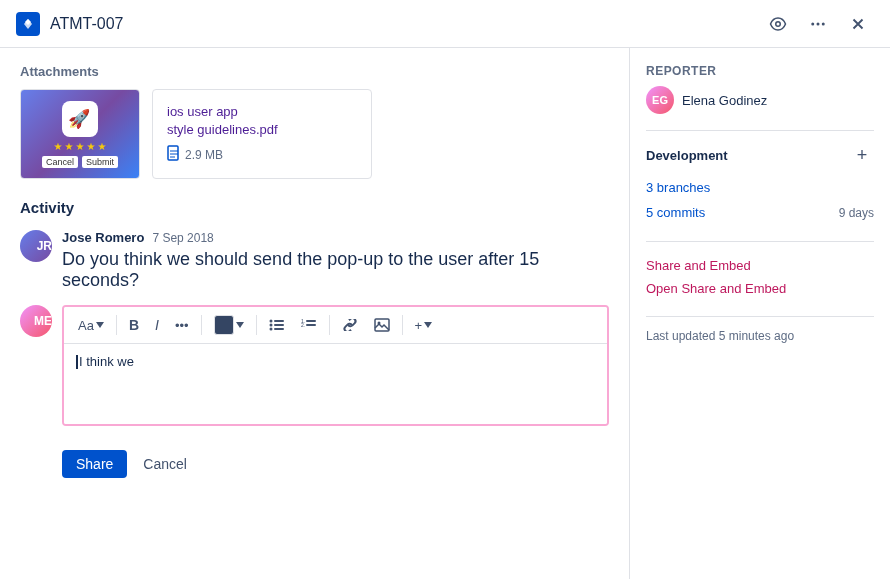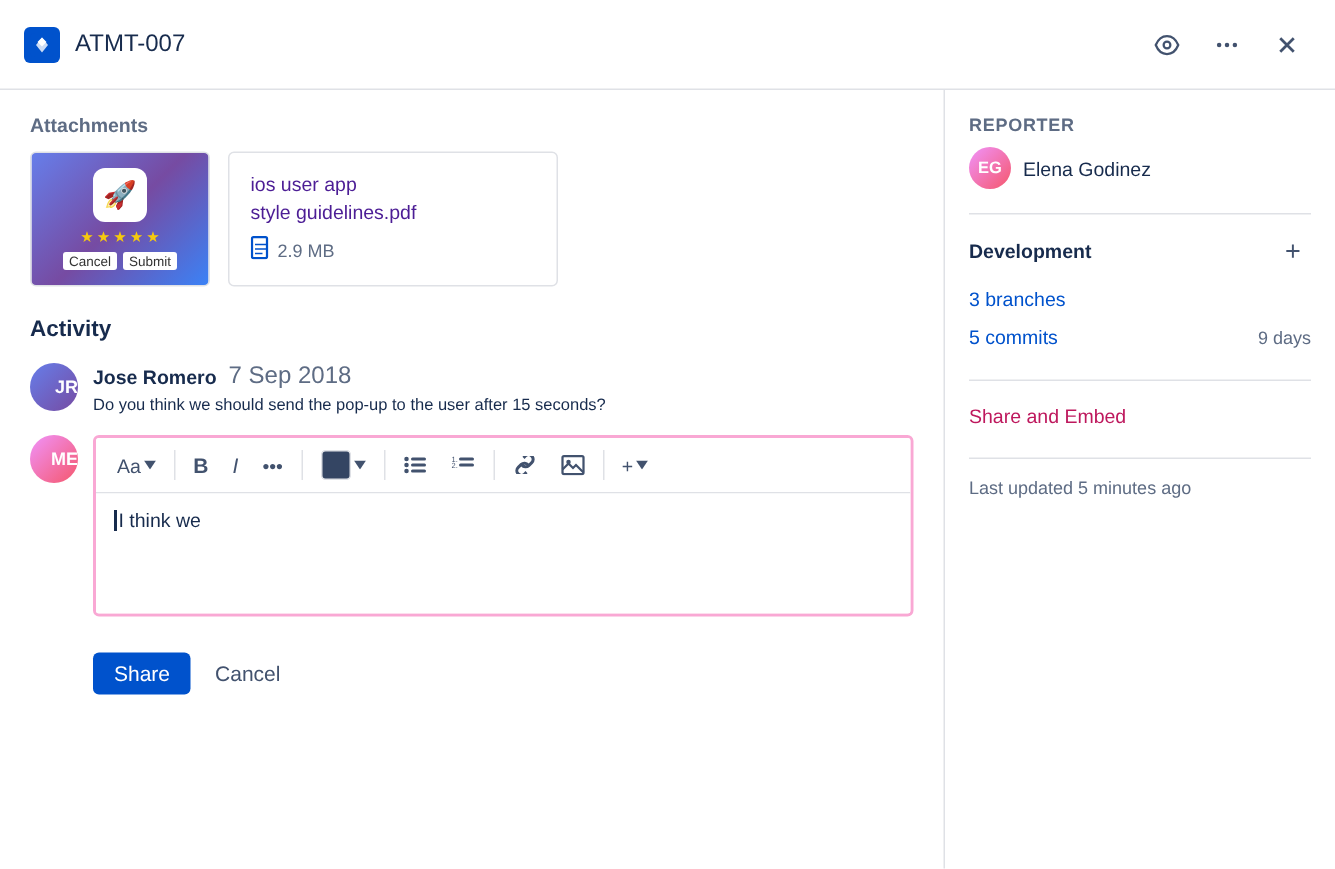--- a/index.html
+++ b/index.html
@@ -13,21 +13,21 @@
       overflow: hidden;
     }
 
     
     .header {
       display: flex;
       align-items: center;
       padding: 10px 16px;
       border-bottom: 1px solid #dfe1e6;
       background: #fff;
-      height: 60px;
+      height: 48px;
     }
     .header-logo {
       width: 24px; height: 24px;
       background: #0052cc;
       border-radius: 4px;
       display: flex; align-items: center; justify-content: center;
       margin-right: 10px;
       flex-shrink: 0;
     }
     .header-logo svg { width: 16px; height: 16px; }
@@ -215,25 +215,25 @@
       align-items: center;
       gap: 8px;
       margin-bottom: 4px;
     }
     .comment-author {
       font-weight: 600;
       font-size: 13px;
       color: #172b4d;
     }
     .comment-date {
-      font-size: 16px;
+      font-size: 12px;
       color: #5e6c84;
     }
     .comment-text {
-      font-size: 11px;
+      font-size: 18px;
       color: #172b4d;
     }
 
     
     .editor-wrapper {
       border: 2px solid #f9a8d4;
       border-radius: 4px;
       overflow: hidden;
       margin-bottom: 10px;
     }
@@ -621,20 +621,21 @@
       <div class="dev-stat-row">
         <span class="dev-stat-label">5 commits</span>
         <span class="dev-stat-days">9 days</span>
       </div>
     </div>
 
     <hr class="divider">
 
     <div class="right-section">
       <a class="share-link">Share and Embed</a>
+      <a class="share-link">Open Share and Embed</a>
     </div>
 
     <hr class="divider">
 
     <div class="meta-info">
       <div class="meta-text">Last updated 5 minutes ago</div>
     </div>
 
   </div>
 </div>

